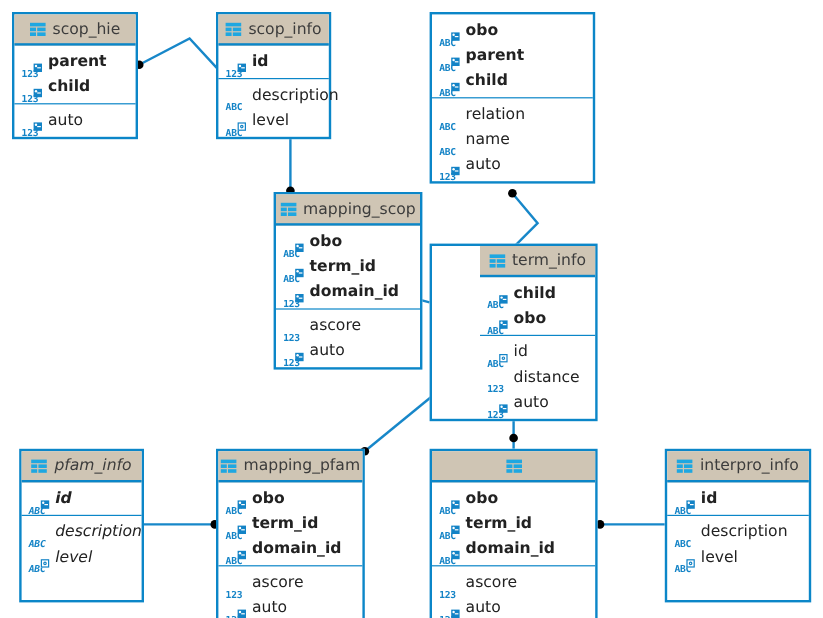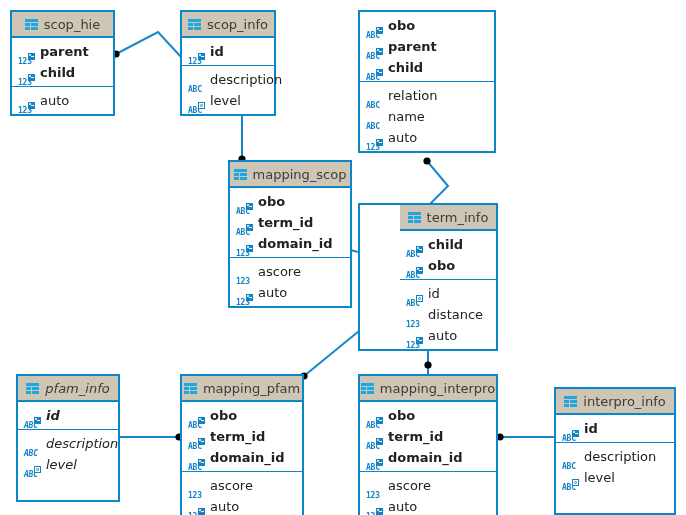--- a/index.html
+++ b/index.html
@@ -390,21 +390,20 @@
       </div>
       <div class="table-node" style="left: 358px; top: 374px; width: 140px;">
         <div class="tbl-header">
           <span class="grid-icon">
             <i class="top"></i>
             <i class="c1"></i>
             <i class="c2"></i>
             <i class="c3"></i>
             <i class="c4"></i>
           </span>
-          <span class="tbl-title">mapping_interpro</span>
         </div>
         <div class="field-group">
           <div class="field pk">
             <span class="ficon">
               <span class="lbl">ABC</span>
               <span class="badge key"></span>
             </span>
             <span>obo</span>
           </div>
           <div class="field pk">
@@ -431,21 +430,21 @@
           </div>
           <div class="field">
             <span class="ficon">
               <span class="lbl">123</span>
               <span class="badge key"></span>
             </span>
             <span>auto</span>
           </div>
         </div>
       </div>
-      <div class="table-node" style="left: 554px; top: 374px; width: 122px; height: 128px; margin-top: 13px;">
+      <div class="table-node" style="left: 554px; top: 374px; width: 122px; height: 128px;">
         <div class="tbl-header">
           <span class="grid-icon">
             <i class="top"></i>
             <i class="c1"></i>
             <i class="c2"></i>
             <i class="c3"></i>
             <i class="c4"></i>
           </span>
           <span class="tbl-title">interpro_info</span>
         </div>

